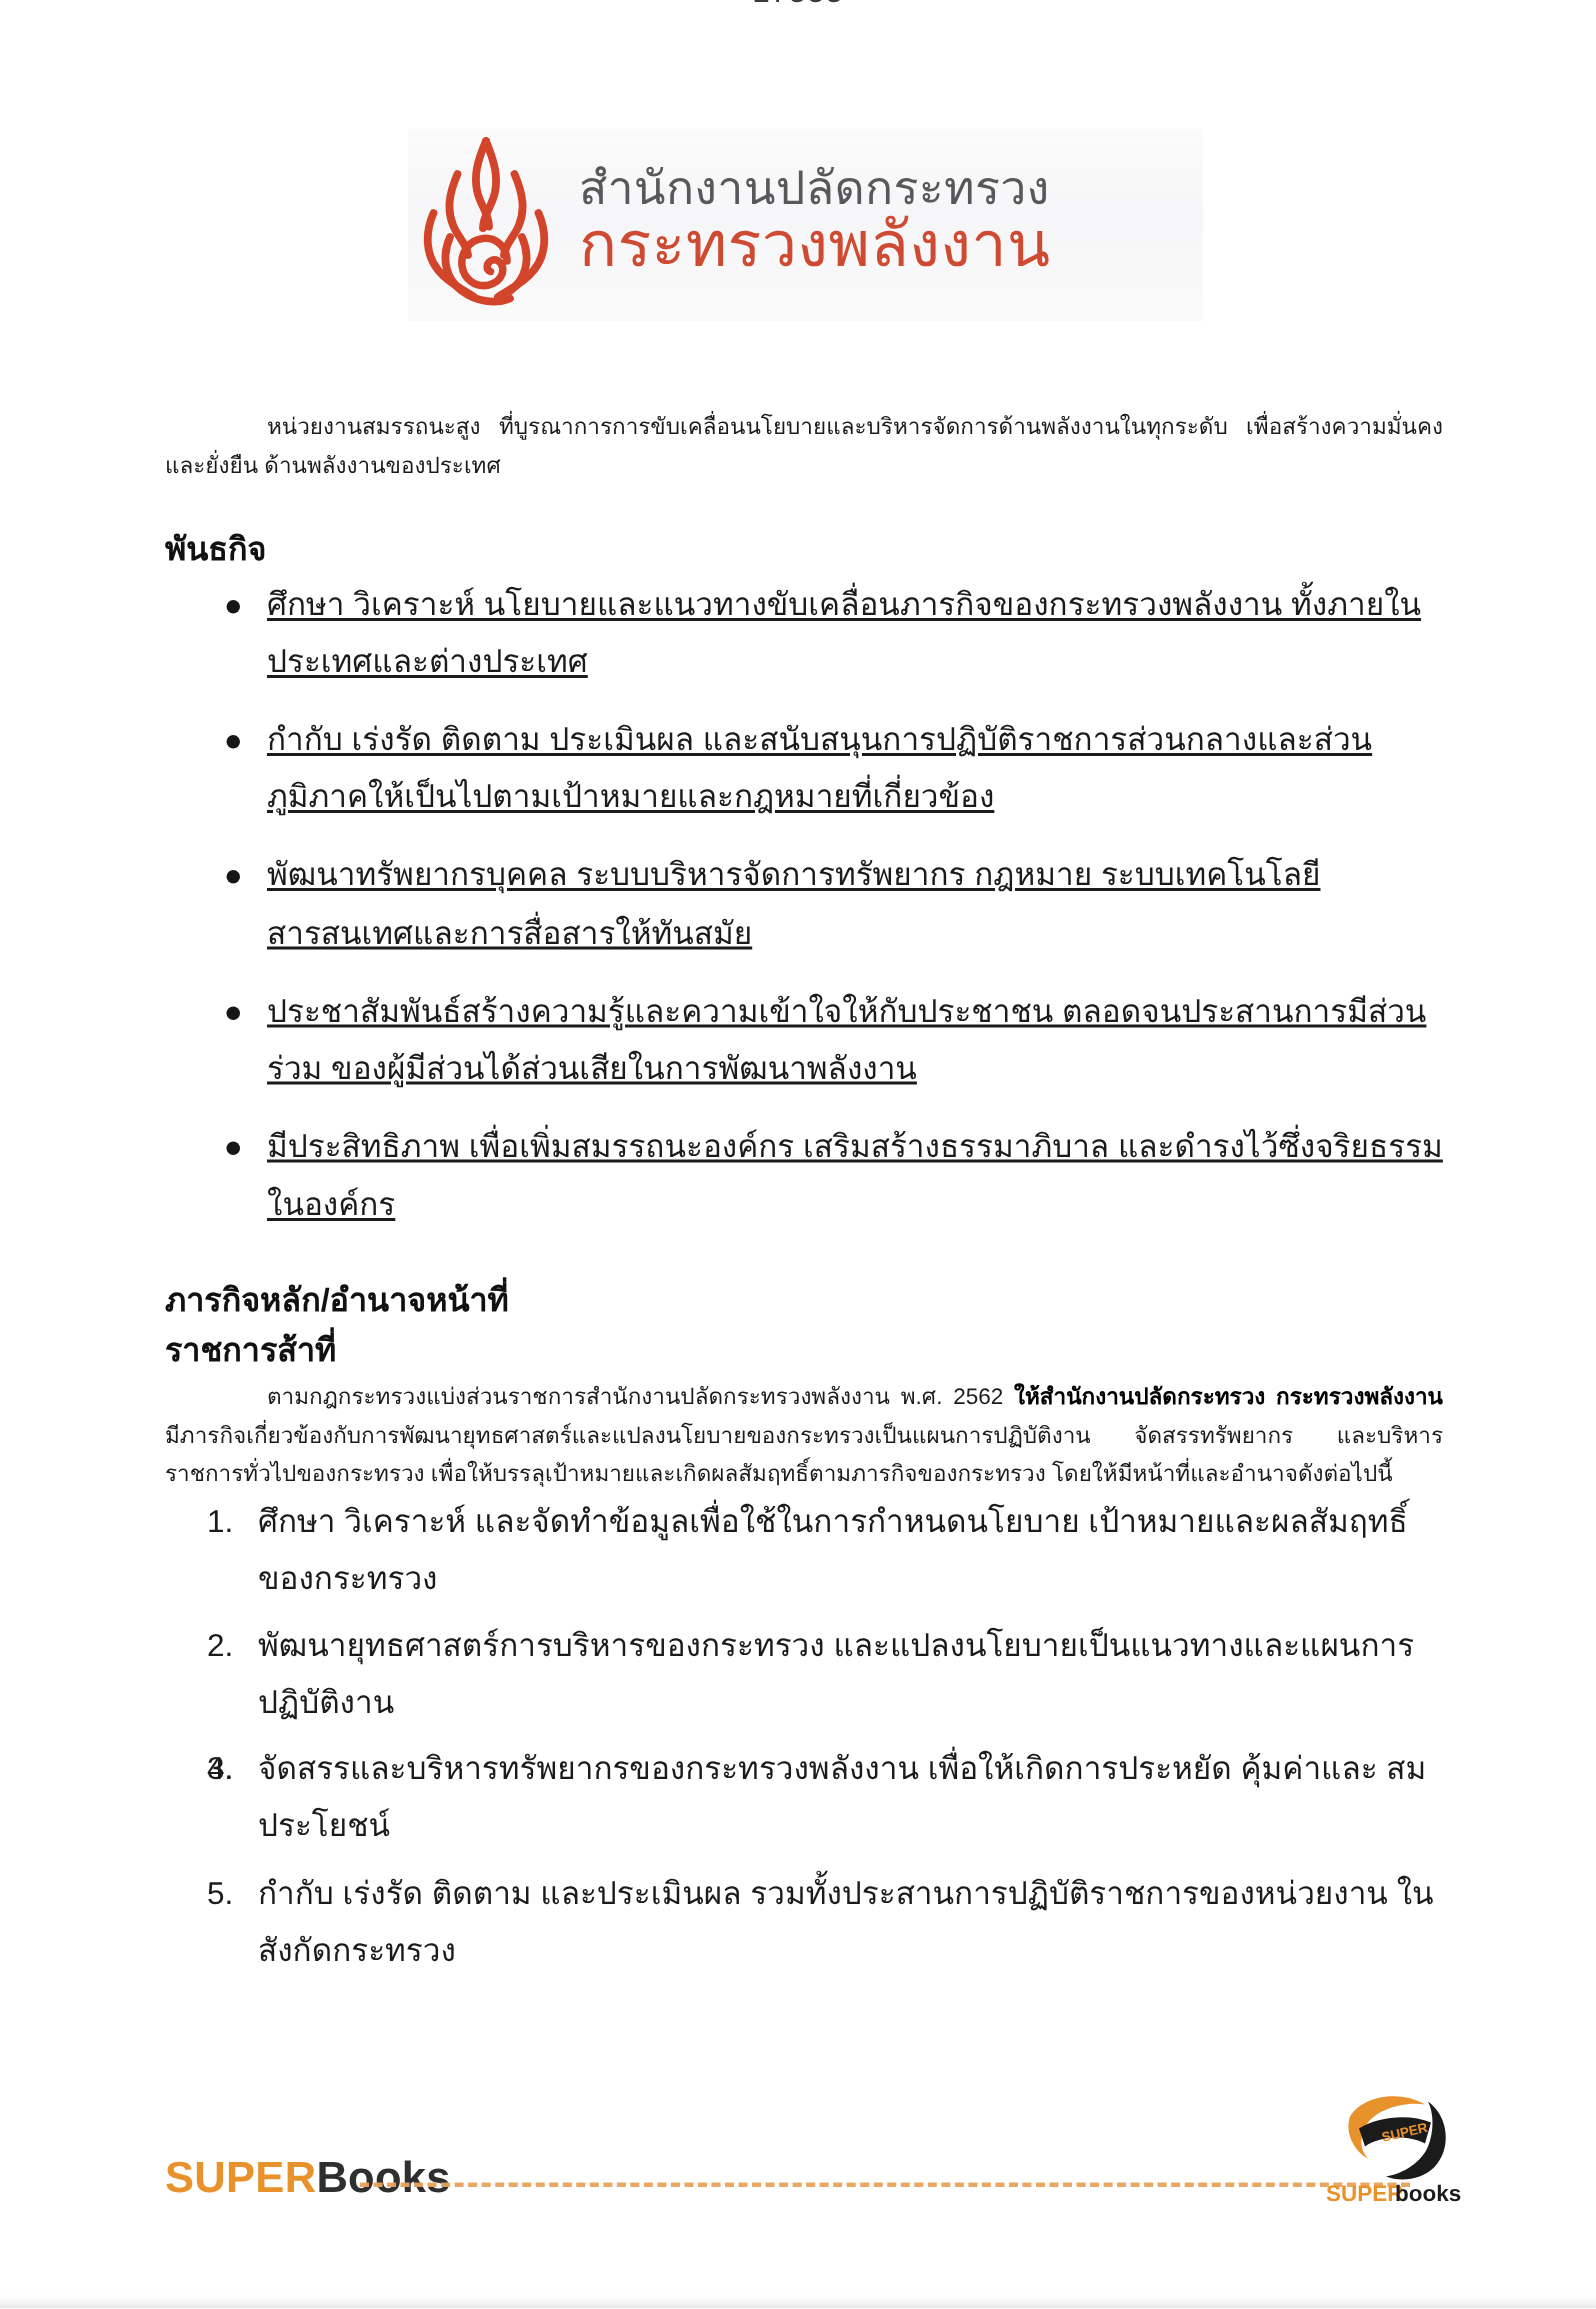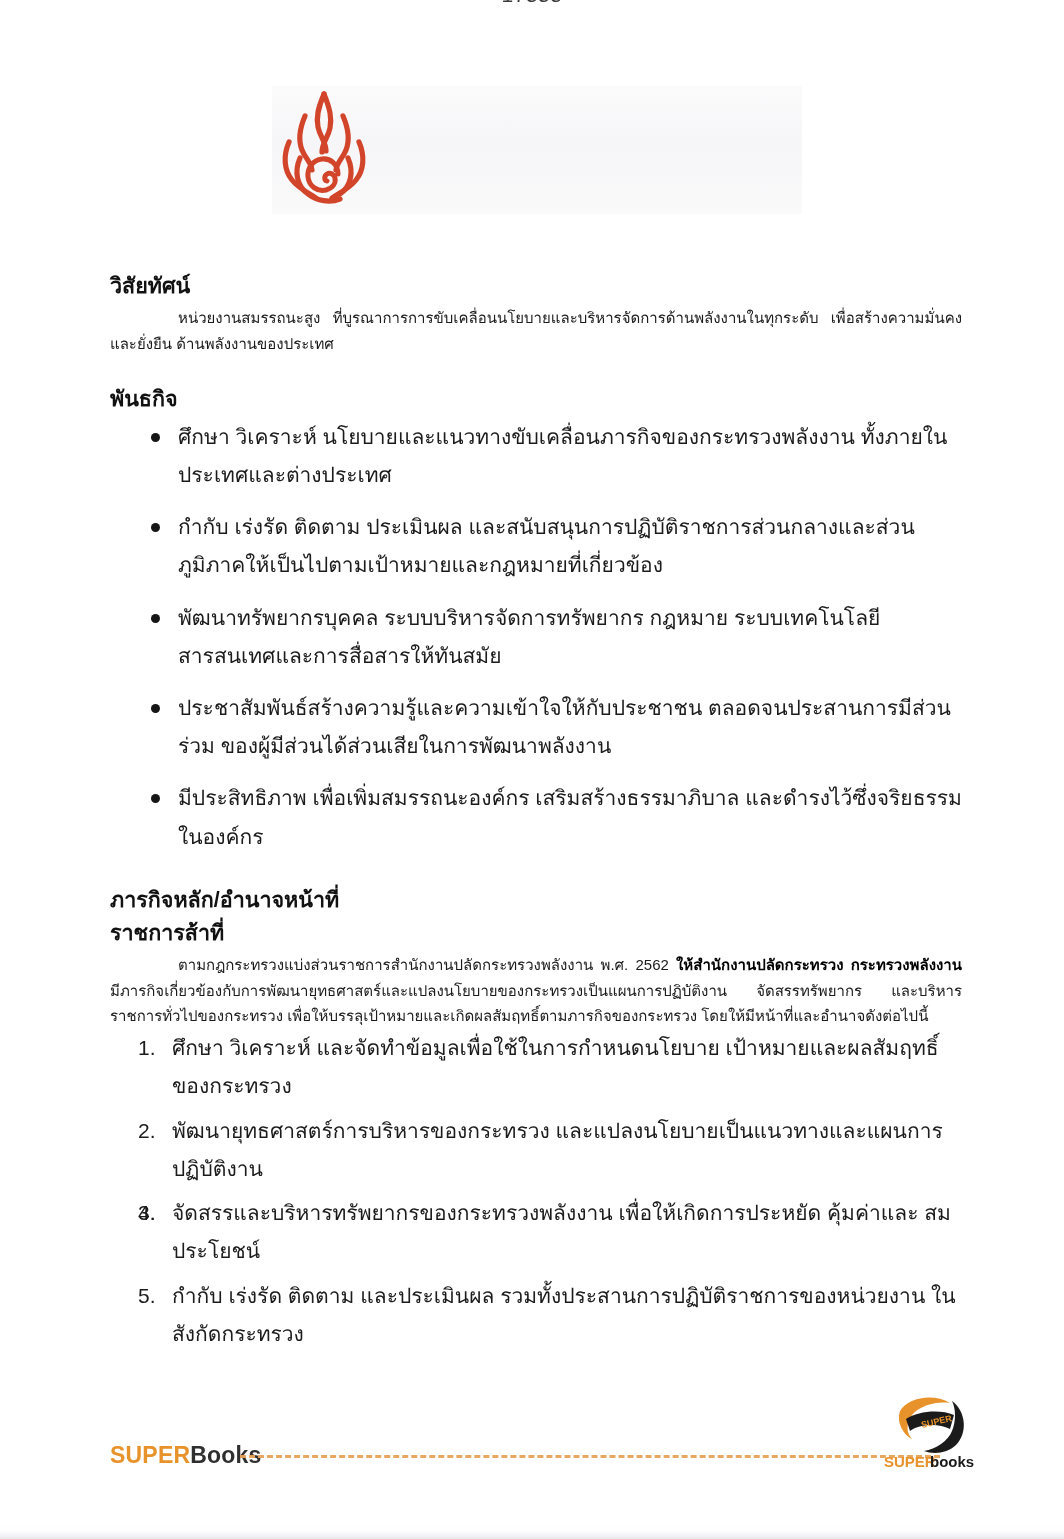--- a/index.html
+++ b/index.html
@@ -122,20 +122,21 @@
     margin: 0;
     padding: 0;
   }
   ul.bullets > li {
     position: relative;
     padding-left: 68px;
     font-size: 21px;
     line-height: 1.82;
     margin-bottom: 14px;
     color: #1b1b1b;
+    text-decoration: underline;
   }
   ul.bullets > li::before {
     content: "";
     position: absolute;
     left: 41px;
     top: 15px;
     width: 9px;
     height: 9px;
     border-radius: 50%;
     background: #161616;
@@ -173,21 +174,21 @@
     position: absolute;
     left: 0;
     bottom: 58px;
     width: 1064px;
     height: 96px;
   }
   .footer-brand {
     position: absolute;
     left: 110px;
     bottom: 14px;
-    font-size: 23px;
+    font-size: 29px;
     font-weight: bold;
     letter-spacing: 0.2px;
     line-height: 1;
     white-space: nowrap;
   }
   .footer-brand .sb-super { color: #e8922c; }
   .footer-brand .sb-books { color: #2f2f2f; }
   .footer-rule {
     position: absolute;
     left: 240px;
@@ -234,25 +235,28 @@
         <path d="M71 30 C77 44 78 54 74 64 C71 72 65 76 64 84"></path>
         <path d="M17 56 C11 70 12 84 20 94 C27 103 37 107 44 112"></path>
         <path d="M87 56 C93 70 92 84 84 94 C77 103 67 107 60 112"></path>
         <path d="M28 72 C22 86 25 100 36 108 C45 115 58 117 68 113"></path>
         <path d="M76 72 C82 86 79 100 68 108"></path>
       </g>
       <g fill="none" stroke="#d2452a" stroke-width="5" stroke-linecap="round">
         <path d="M66 88 C66 78 58 72 50 73 C41 74 35 82 36 91 C37 100 45 106 54 104 C61 102 64 97 63 92 C62 88 58 86 55 88 C52 90 52 94 55 95"></path>
       </g>
     </svg>
+    <div class="logo-text-block">
+      <div class="logo-line1">สำนักงานปลัดกระทรวง</div>
+      <div class="logo-line2">กระทรวงพลังงาน</div>
+    </div>
   </div>
 
   <div class="content">
 
-    <h2 class="h-bold">วิสัยทัศน์</h2>
     <p class="para indent">หน่วยงานสมรรถนะสูง ที่บูรณาการการขับเคลื่อนนโยบายและบริหารจัดการด้านพลังงานในทุกระดับ เพื่อสร้างความมั่นคงและยั่งยืน ด้านพลังงานของประเทศ</p>
 
     <div class="gap-md"></div>
 
     <h2 class="h-bold">พันธกิจ</h2>
     <ul class="bullets">
       <li>ศึกษา วิเคราะห์ นโยบายและแนวทางขับเคลื่อนภารกิจของกระทรวงพลังงาน ทั้งภายในประเทศและต่างประเทศ</li>
       <li>กำกับ เร่งรัด ติดตาม ประเมินผล และสนับสนุนการปฏิบัติราชการส่วนกลางและส่วนภูมิภาคให้เป็นไปตามเป้าหมายและกฎหมายที่เกี่ยวข้อง</li>
       <li>พัฒนาทรัพยากรบุคคล ระบบบริหารจัดการทรัพยากร กฎหมาย ระบบเทคโนโลยีสารสนเทศและการสื่อสารให้ทันสมัย</li>
       <li>ประชาสัมพันธ์สร้างความรู้และความเข้าใจให้กับประชาชน ตลอดจนประสานการมีส่วนร่วม ของผู้มีส่วนได้ส่วนเสียในการพัฒนาพลังงาน</li>

